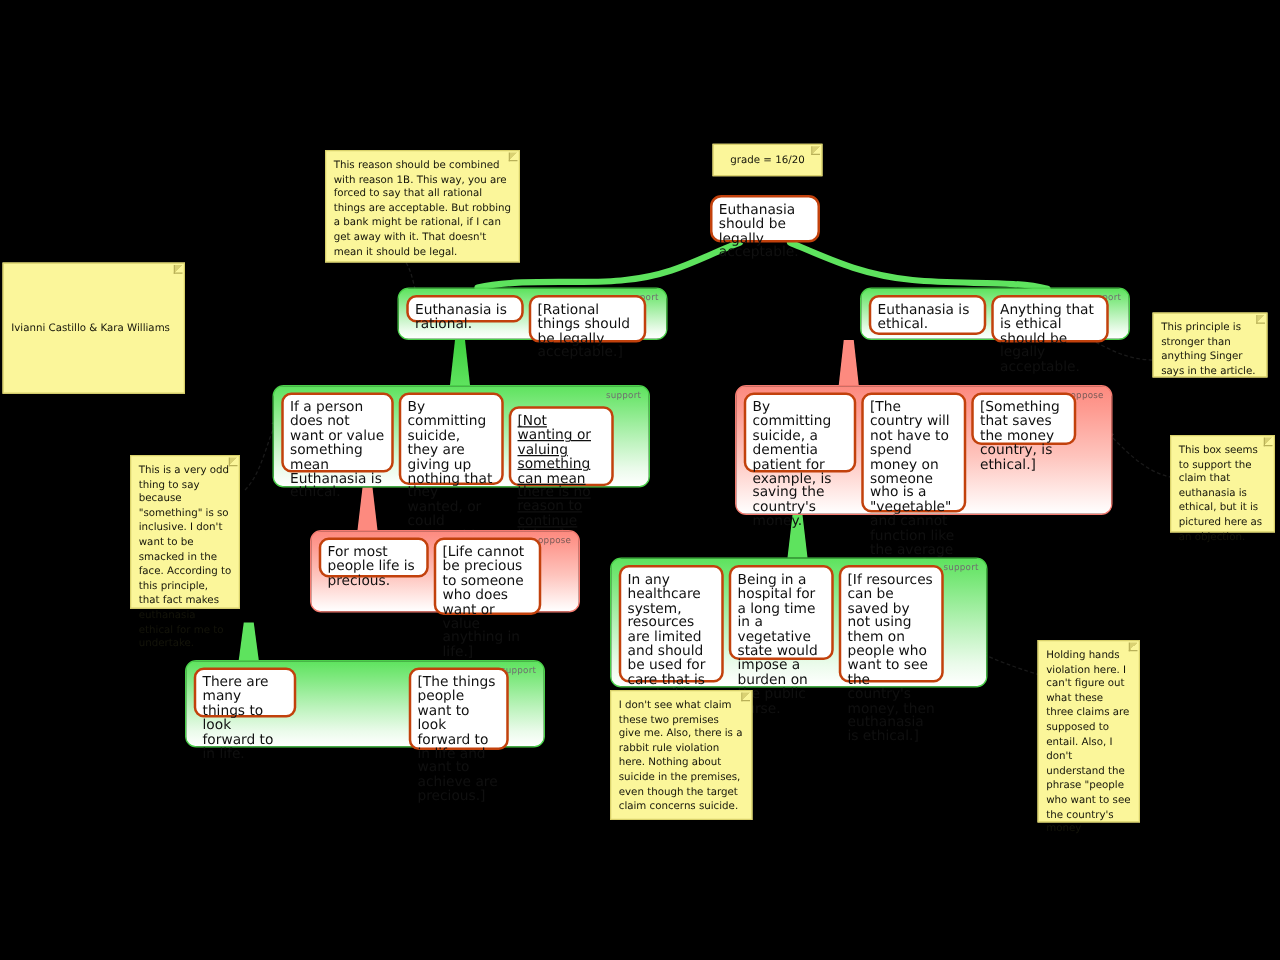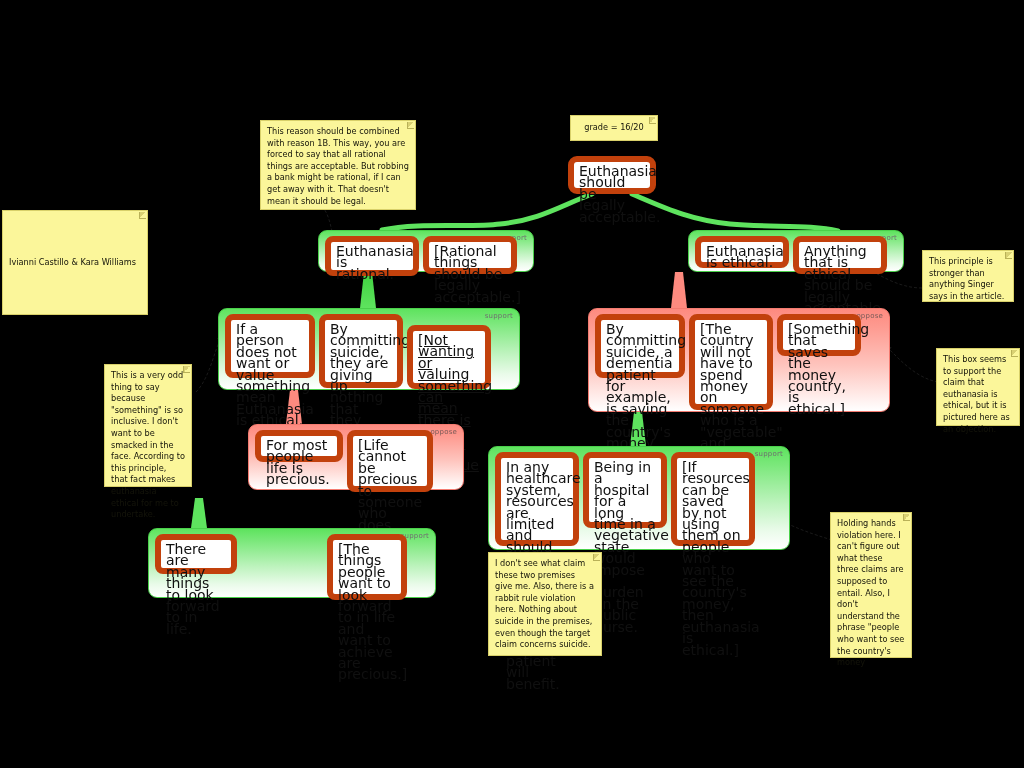--- a/index.html
+++ b/index.html
@@ -11,22 +11,22 @@
   .group{position:absolute;border-radius:9px;box-sizing:border-box;}
   .group.support{background:linear-gradient(180deg,#5ee35e 0%,#7ce87c 18%,#bdf3bd 55%,#eafbea 82%,#ffffff 100%);
                  border:1px solid #4ad04a;}
   .group.oppose{background:linear-gradient(180deg,#fd8a7f 0%,#fe9b91 18%,#fec4bd 55%,#ffe8e5 82%,#ffffff 100%);
                 border:1px solid #f47b70;}
   .group-label{position:absolute;top:3px;right:6px;font-size:7px;color:#6f6f6f;
                letter-spacing:.2px;}
   .group.oppose .group-label{color:#7a5a57;}
 
   
-  .box{position:absolute;background:#fff;border:6px solid #c2410c;border-radius:8px;
-       box-sizing:border-box;padding:4px 5px;font-size:14px;line-height:11.4px;color:#101010;}
+  .box{position:absolute;background:#fff;border:2px solid #c2410c;border-radius:8px;
+       box-sizing:border-box;padding:4px 5px;font-size:11px;line-height:11.4px;color:#101010;}
   .box.root{border-radius:9px;}
 
   
   .note{position:absolute;background:#fbf69a;border:1px solid #d8d06a;box-sizing:border-box;
         padding:5px 6px;font-size:8.2px;line-height:11.6px;color:#14140a;}
   .note .fold{position:absolute;top:1px;right:1px;width:6px;height:6px;
               background:linear-gradient(135deg,#d9d173 0%,#d9d173 50%,#fbf69a 50%);
               border-left:1px solid #b9b158;border-bottom:1px solid #b9b158;}
   .note.center{display:flex;align-items:center;}
   .note.mid{display:flex;align-items:center;justify-content:center;}
@@ -85,21 +85,21 @@
     <span>Ivianni Castillo &amp; Kara Williams</span>
   </div>
 
   <div class="note" style="left:260px;top:120px;width:156px;height:90px;">
     <span class="fold"></span>
     <span>This reason should be combined with reason 1B. This way, you are forced to say that all rational things are acceptable. But robbing a bank might be rational, if I can get away with it. That doesn't mean it should be legal.</span>
   </div>
 
   <div class="group support" style="left:318px;top:230px;width:216px;height:42px;">
     <span class="group-label">support</span>
-    <div class="box" style="left:6px;top:5px;width:94px;height:40px;">
+    <div class="box" style="left:6px;top:5px;width:94px;height:22px;">
       <span>Euthanasia is rational.</span>
     </div>
     <div class="box" style="left:104px;top:5px;width:94px;height:38px;">
       <span>[Rational things should be legally acceptable.]</span>
     </div>
   </div>
 
   <div class="group support" style="left:688px;top:230px;width:216px;height:42px;">
     <span class="group-label">support</span>
     <div class="box" style="left:6px;top:5px;width:94px;height:32px;">

